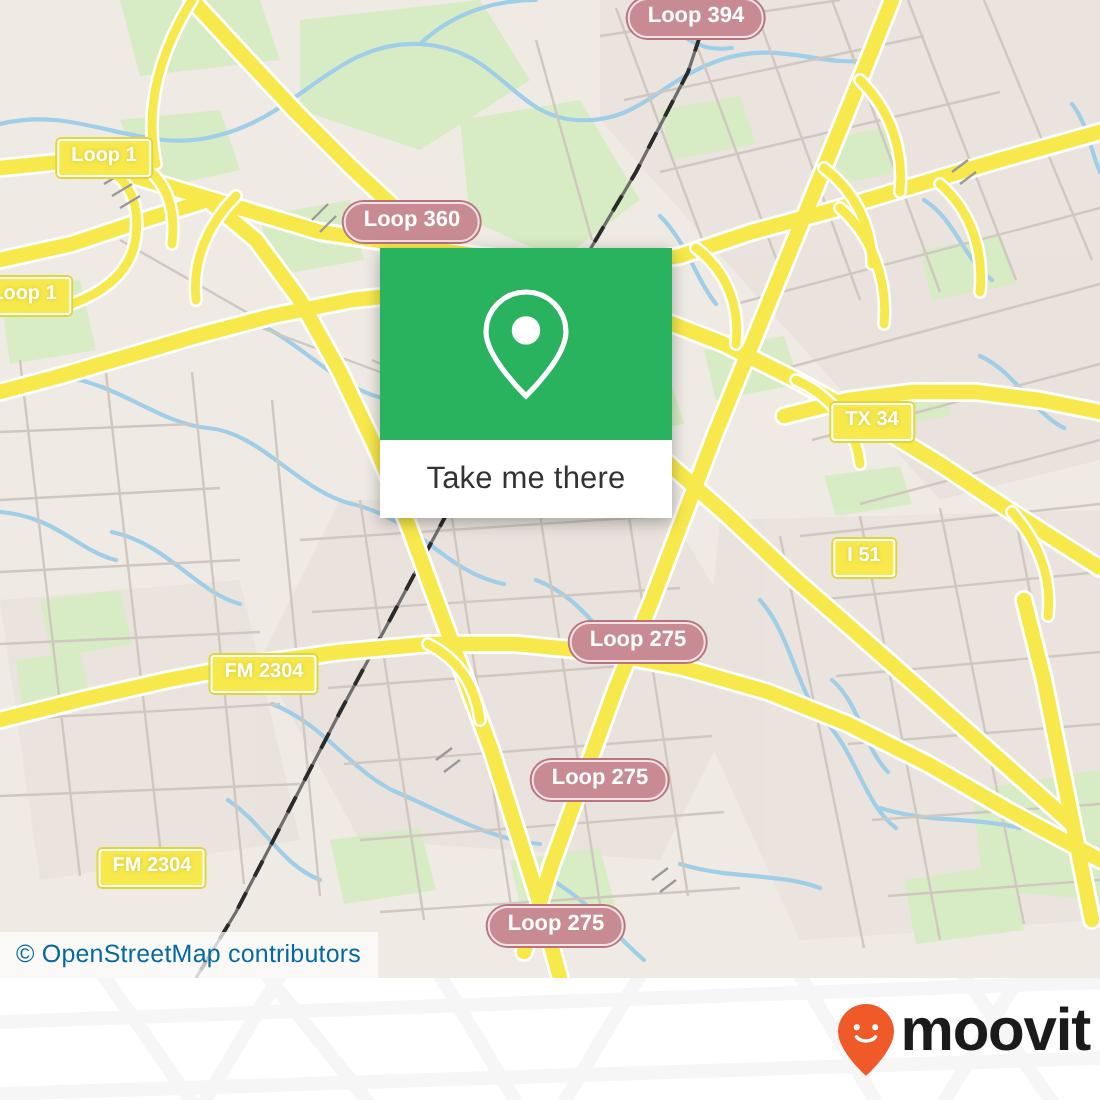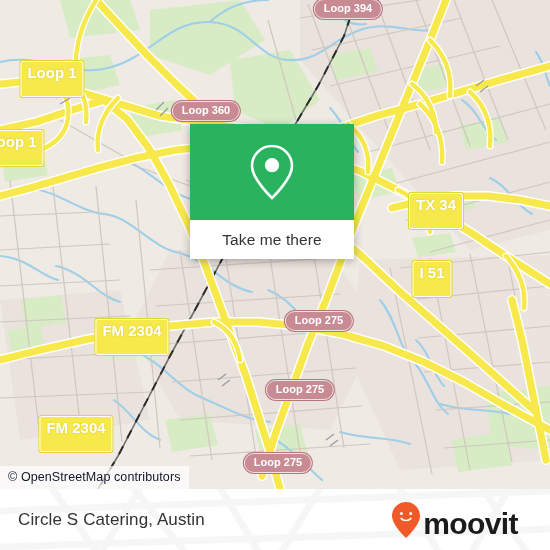--- a/index.html
+++ b/index.html
@@ -28,40 +28,40 @@
     white-space: nowrap;
     line-height: 1;
     transform: translate(-50%, -50%);
     z-index: 30;
   }
   .shield.motor {
     background: #f7e94b;
     color: #ffffff;
     border: 1.5px solid #ffffff;
     box-shadow: 0 0 0 1px #e3d43a;
-    font-size: 15px;
-    padding: 3px 6px 16px 6px;
+    font-size: 10px;
+    padding: 3px 6px 4px 6px;
     border-radius: 2px;
     text-shadow: 0 0 2px rgba(150,130,20,.35);
   }
   .shield.trunk {
     background: #c98b93;
     color: #ffffff;
     border: 1.5px solid #f3e2e4;
     box-shadow: 0 0 0 1px #b8757e;
     font-size: 11px;
     padding: 3px 9px 4px 9px;
     border-radius: 11px;
   }
 
   
   .popup {
     position: absolute;
     left: 190px; top: 124px;
-    width: 164px;
+    width: 146px;
     z-index: 60;
     filter: drop-shadow(0 2px 4px rgba(0,0,0,.30));
   }
   .popup-top {
     height: 96px;
     background: #2ab35f;
     display: flex; align-items: center; justify-content: center;
   }
   .popup-bottom {
     height: 39px;
@@ -83,21 +83,21 @@
     border-top: 13px solid #ffffff;
   }
 
   
   .attrib {
     position: absolute;
     left: 0; bottom: 0;
     padding: 4px 8px 5px 8px;
     background: rgba(255,255,255,.72);
     font-size: 12.5px;
-    color: #0f172a;
+    color: #0369a1;
     z-index: 50;
     letter-spacing: .1px;
   }
 
   
   .footer {
     position: absolute;
     left: 0; top: 489px;
     width: 550px; height: 61px;
     background: #ffffff;
@@ -111,23 +111,23 @@
     position: absolute;
     left: 18px; top: 50%;
     transform: translateY(-50%);
     font-size: 17px;
     color: #333333;
     letter-spacing: .1px;
     z-index: 3;
   }
   .brand {
     position: absolute;
-    right: 32px; top: 50%;
+    right: 5px; top: 50%;
     transform: translateY(-50%);
-    display: flex; align-items: flex-end; gap: 2px;
+    display: flex; align-items: flex-start; gap: 2px;
     z-index: 3;
   }
   .brand-word {
     font-size: 30px;
     font-weight: bold;
     color: #1b1b1b;
     letter-spacing: -0.6px;
     line-height: 1;
   }
 </style>
@@ -368,21 +368,20 @@
         <path d="M330,0 L270,100"></path>
           <path d="M390,0 L450,100"></path>
           <path d="M520,0 L460,100"></path>
         <path d="M0,40 L550,20"></path>
           <path d="M0,76 L550,58"></path>
           <path d="M0,100 L550,94"></path>
         <path d="M120,0 L200,100"></path>
           <path d="M470,0 L540,100"></path>
       </g>
     </svg>
-    <div class="footer-title">Circle S Catering, Austin</div>
     <div class="brand">
       <svg width="30" height="38" viewBox="0 0 30 38">
         <path d="M15 1 C7.3 1 1 7.2 1 14.8 C1 24.6 15 37 15 37 C15 37 29 24.6 29 14.8 C29 7.2 22.7 1 15 1 Z" fill="#f05a28"></path>
         <circle cx="10.4" cy="12.6" r="1.5" fill="#ffffff"></circle>
         <circle cx="19.6" cy="12.6" r="1.5" fill="#ffffff"></circle>
         <path d="M10.2 17.4 C12.2 20.2 17.8 20.2 19.8 17.4" fill="none" stroke="#ffffff" stroke-width="1.7" stroke-linecap="round"></path>
       </svg>
       <span class="brand-word">moovit</span>
     </div>
   </div>

